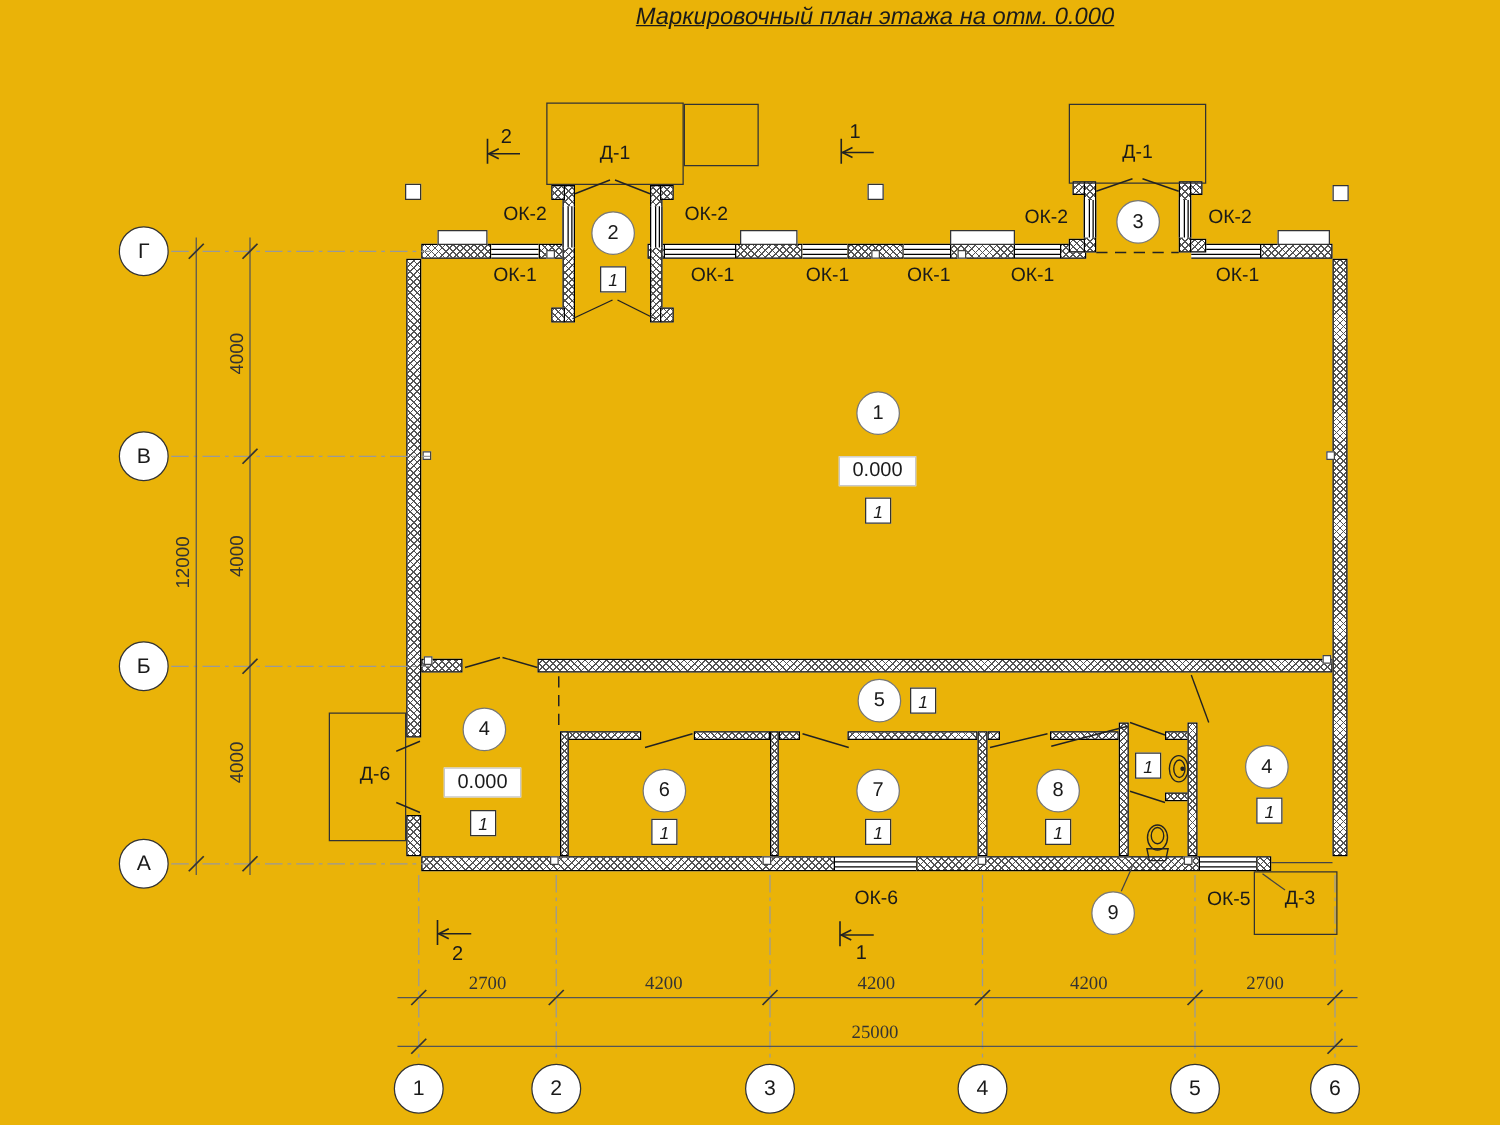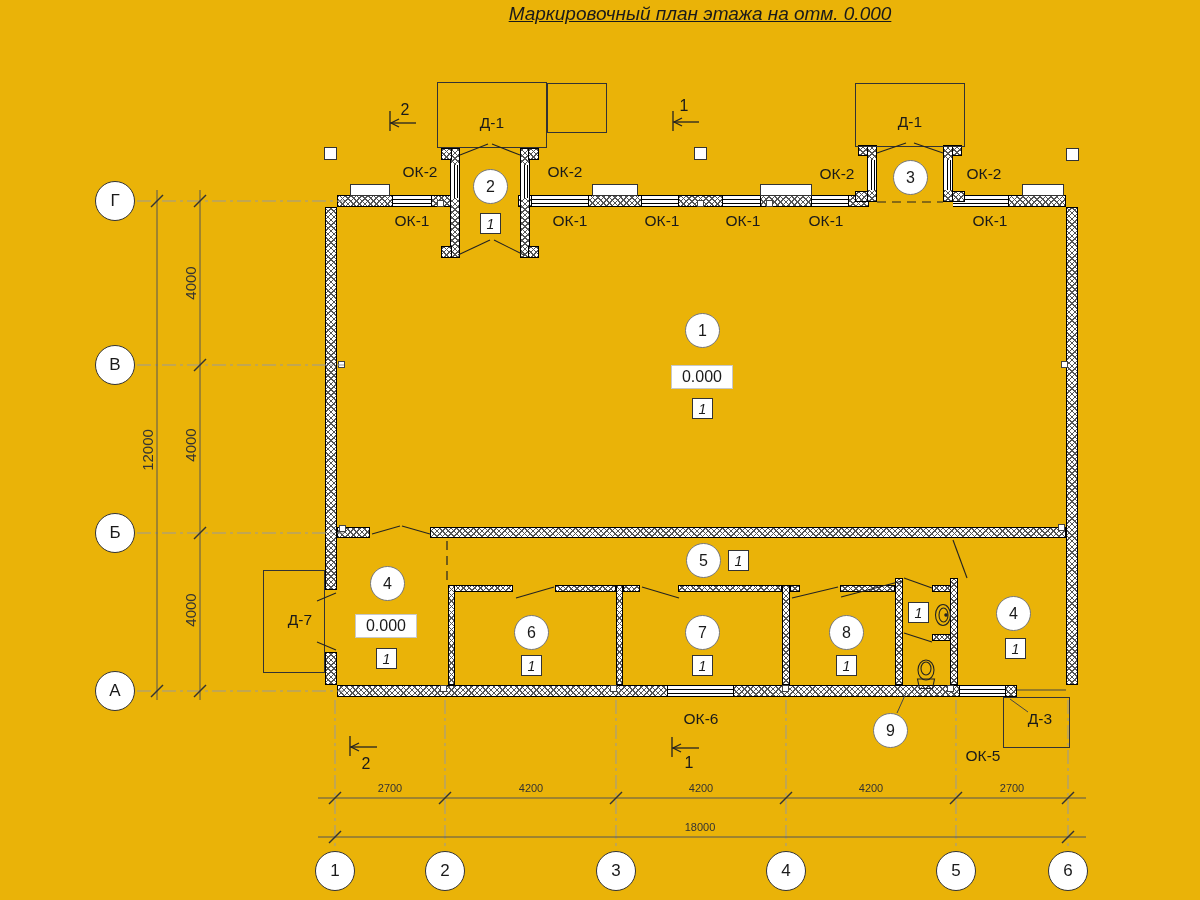--- a/index.html
+++ b/index.html
@@ -25,21 +25,21 @@
   .notch{position:absolute;box-sizing:border-box;border:1px solid #444;background:#fff;width:7px;height:7px;}
   .bubble{position:absolute;box-sizing:border-box;width:40px;height:40px;border:1.3px solid #333;
     border-radius:50%;background:#fff;display:flex;align-items:center;justify-content:center;font-size:17px;}
   .rc{position:absolute;box-sizing:border-box;width:35px;height:35px;border:1px solid #777;
     border-radius:50%;background:#fff;display:flex;align-items:center;justify-content:center;font-size:16px;}
   .sq{position:absolute;box-sizing:border-box;width:21px;height:21px;border:1.4px solid #333;background:#fff;
     display:flex;align-items:center;justify-content:center;font-size:14px;font-style:italic;}
   .elev{position:absolute;box-sizing:border-box;width:62px;height:24px;border:1px solid #c8c8c8;background:#fff;
     display:flex;align-items:center;justify-content:center;font-size:16px;}
   .lbl{position:absolute;white-space:nowrap;font-size:15.5px;transform:translate(-50%,-50%);}
-  .dimtxt{position:absolute;white-space:nowrap;font-size:11px;color:#333;transform:translate(-50%,-50%);}
+  .dimtxt{position:absolute;white-space:nowrap;font-size:15px;color:#333;transform:translate(-50%,-50%);font-family:Liberation Serif, serif;}
   .dimtxt-v{position:absolute;white-space:nowrap;font-size:15px;color:#333;transform:translate(-50%,-50%) rotate(-90deg);}
   .secnum{position:absolute;white-space:nowrap;font-size:16px;transform:translate(-50%,-50%);}
   .title{position:absolute;left:700px;top:14px;transform:translate(-50%,-50%);font-size:19px;
     font-style:italic;text-decoration:underline;}
   svg{position:absolute;left:0;top:0;}
 </style>
 </head>
 <body>
 
 <div id="canvas">
@@ -327,44 +327,44 @@
     </div>
   <div class="sq" style="left:908px;top:602px">
       <span>1</span>
     </div>
   <div class="sq" style="left:1005px;top:638px">
       <span>1</span>
     </div>
 
   <div class="lbl" style="left:492px;top:123px">Д-1</div>
   <div class="lbl" style="left:910px;top:122px">Д-1</div>
-  <div class="lbl" style="left:300px;top:620px">Д-7</div>
+  <div class="lbl" style="left:300px;top:620px">Д-6</div>
   <div class="lbl" style="left:1040px;top:719px">Д-3</div>
   <div class="lbl" style="left:420px;top:172px">ОК-2</div>
   <div class="lbl" style="left:565px;top:172px">ОК-2</div>
   <div class="lbl" style="left:837px;top:174px">ОК-2</div>
   <div class="lbl" style="left:984px;top:174px">ОК-2</div>
   <div class="lbl" style="left:412px;top:221px">ОК-1</div>
   <div class="lbl" style="left:570px;top:221px">ОК-1</div>
   <div class="lbl" style="left:662px;top:221px">ОК-1</div>
   <div class="lbl" style="left:743px;top:221px">ОК-1</div>
   <div class="lbl" style="left:826px;top:221px">ОК-1</div>
   <div class="lbl" style="left:990px;top:221px">ОК-1</div>
   <div class="lbl" style="left:701px;top:719px">ОК-6</div>
-  <div class="lbl" style="left:983px;top:756px">ОК-5</div>
+  <div class="lbl" style="left:983px;top:720px">ОК-5</div>
 
   <div class="secnum" style="left:405px;top:110px">2</div>
   <div class="secnum" style="left:684px;top:106px">1</div>
   <div class="secnum" style="left:366px;top:764px">2</div>
   <div class="secnum" style="left:689px;top:763px">1</div>
 
   <div class="dimtxt-v" style="left:190px;top:283px">4000</div>
   <div class="dimtxt-v" style="left:190px;top:445px">4000</div>
   <div class="dimtxt-v" style="left:190px;top:610px">4000</div>
   <div class="dimtxt-v" style="left:147px;top:450px">12000</div>
   <div class="dimtxt" style="left:390px;top:788px">2700</div>
   <div class="dimtxt" style="left:531px;top:788px">4200</div>
   <div class="dimtxt" style="left:701px;top:788px">4200</div>
   <div class="dimtxt" style="left:871px;top:788px">4200</div>
   <div class="dimtxt" style="left:1012px;top:788px">2700</div>
-  <div class="dimtxt" style="left:700px;top:827px">18000</div>
+  <div class="dimtxt" style="left:700px;top:827px">25000</div>
 
 </div>
 
 </body></html>

